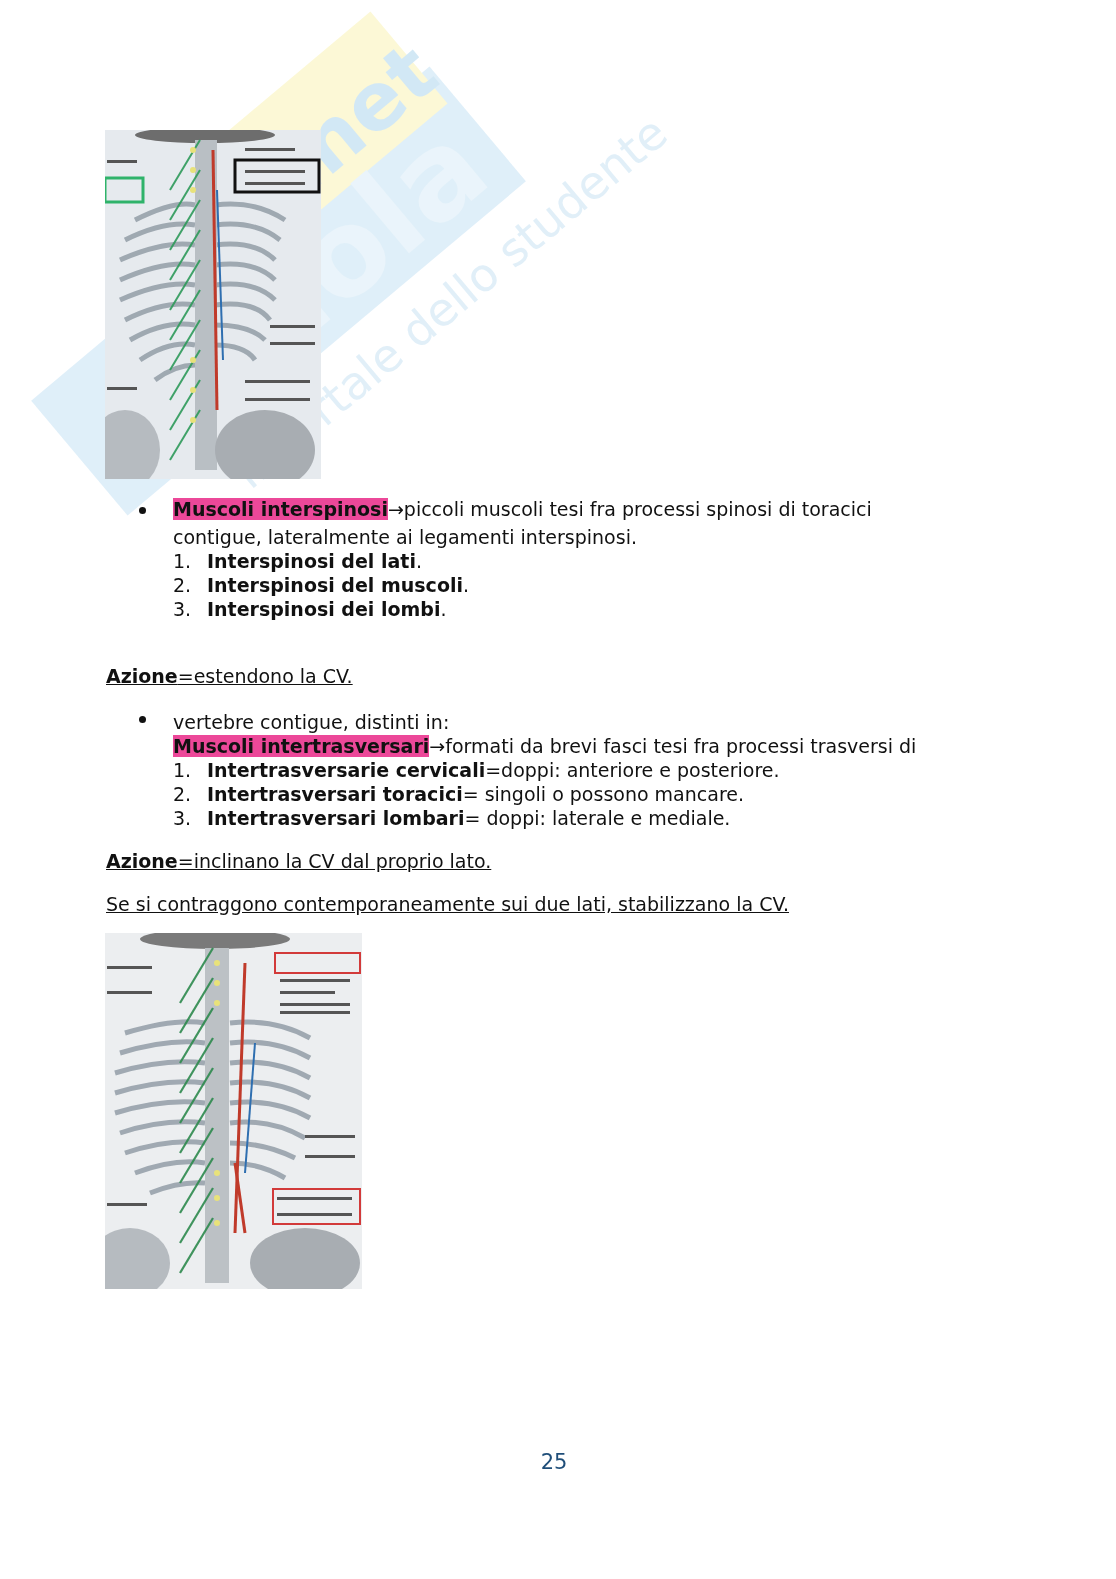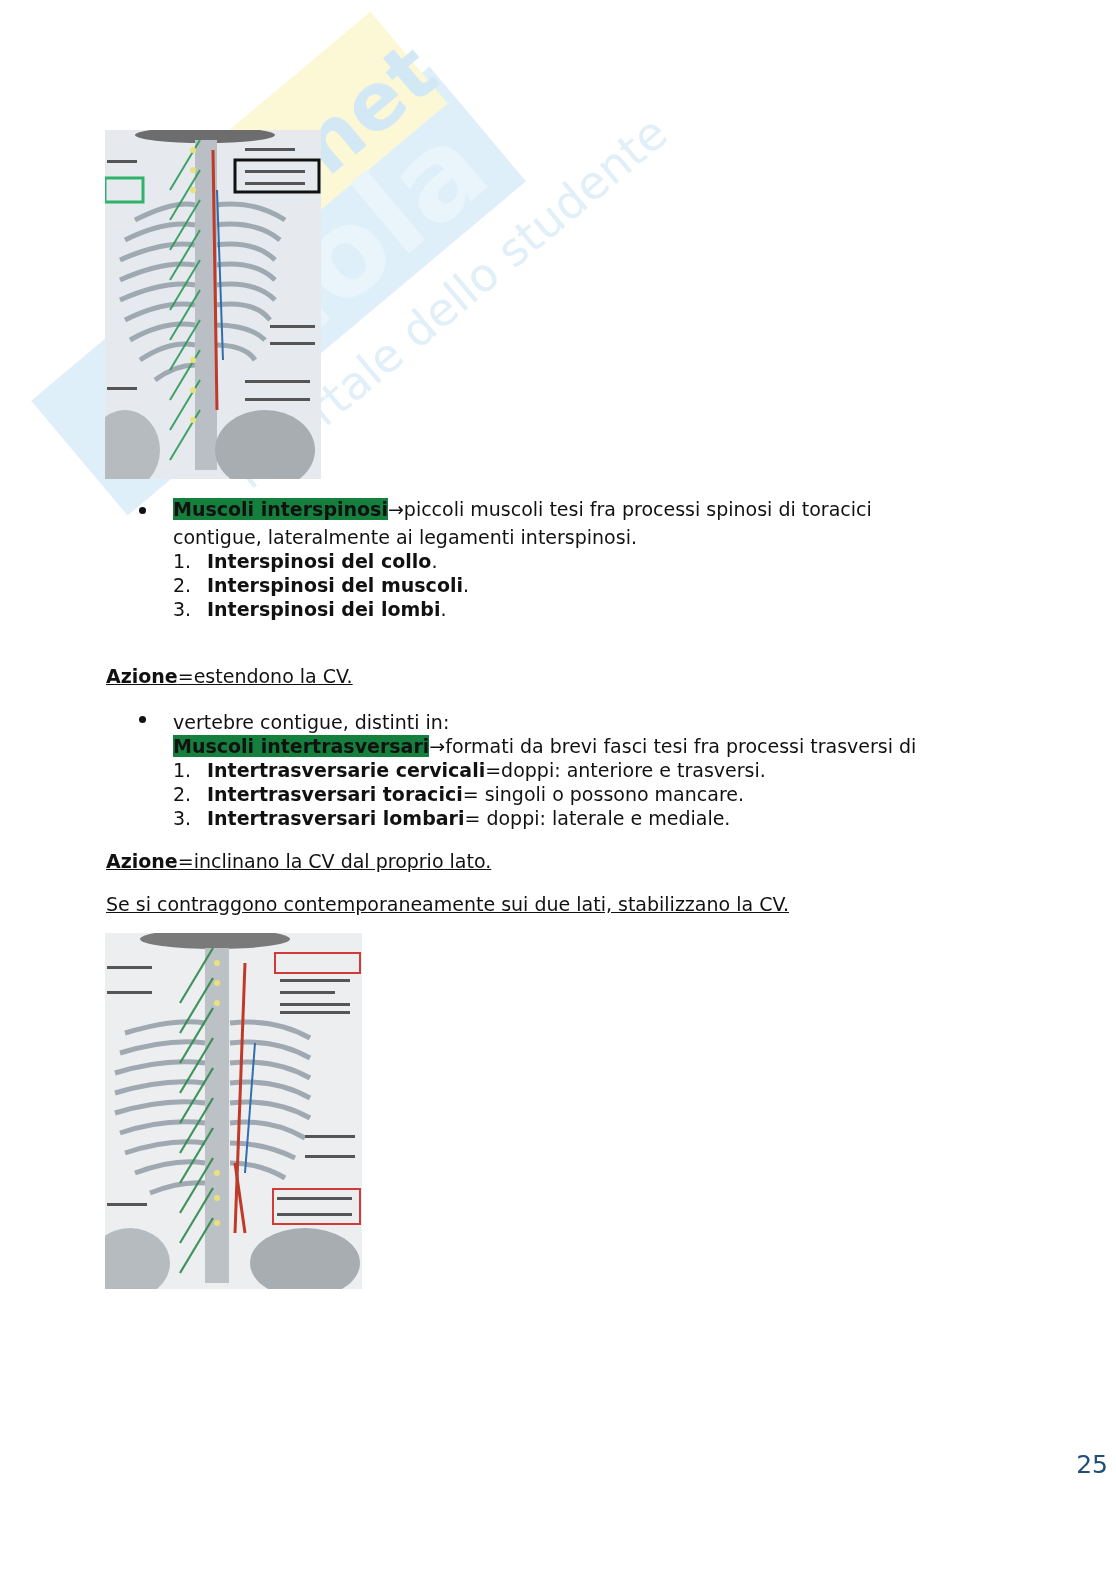--- a/index.html
+++ b/index.html
@@ -15,29 +15,29 @@
   }
   .fig1 { left: 105px; top: 130px; width: 216px; height: 349px; }
   .fig2 { left: 105px; top: 933px; width: 257px; height: 356px; }
   .figure svg { width: 100%; height: 100%; display: block; }
 
   .bullet-block { position: absolute; left: 173px; line-height: 24px; }
   .bullet-dot {
     position: absolute; left: -34px; top: 10px; width: 7px; height: 7px;
     border-radius: 50%; background: #111;
   }
-  .hl { background: #15803d; font-weight: bold; }
+  .hl { background: #ec4899; font-weight: bold; }
   .para { position: absolute; left: 106px; line-height: 24px; text-decoration: underline; }
   ol.num { margin: 0; padding: 0; list-style: none; }
   ol.num li { display: flex; }
   ol.num .n { width: 34px; }
   b { font-weight: bold; }
   .page-num {
-    position: absolute; left: 0; width: 1108px; top: 1450px; text-align: right;
-    color: #1f4e79; font-size: 25px;
+    position: absolute; left: 0; width: 1108px; top: 1450px; text-align: center;
+    color: #1f4e79; font-size: 21px;
   }
 </style>
 </head>
 <body>
 
 <svg class="watermark" viewBox="0 0 1116 600">
   <g transform="rotate(-40 260 300)" opacity="0.75">
     <rect x="20" y="230" width="520" height="150" fill="#d5eaf7"></rect>
     <rect x="300" y="150" width="230" height="120" fill="#fbf6c9"></rect>
     <text x="60" y="360" font-family="DejaVu Sans, sans-serif" font-size="120" font-weight="bold" fill="#e3f1fa">Skuola</text>
@@ -110,21 +110,21 @@
   </svg>
 </div>
 
 <div class="bullet-block" style="top:497px;">
   <span class="bullet-dot"></span>
   <div><span class="hl">Muscoli interspinosi</span><span>→</span><span>piccoli muscoli tesi fra processi spinosi di toracici</span></div>
   <div style="margin-top:4px">contigue, lateralmente ai legamenti interspinosi.</div>
   <ol class="num">
     <li>
         <span class="n">1.</span>
-        <span><b>Interspinosi del collo</b><span>.</span></span>
+        <span><b>Interspinosi del lati</b><span>.</span></span>
       </li>
     <li>
         <span class="n">2.</span>
         <span><b>Interspinosi del muscoli</b><span>.</span></span>
       </li>
     <li>
         <span class="n">3.</span>
         <span><b>Interspinosi dei lombi</b><span>.</span></span>
       </li>
   </ol>
@@ -134,21 +134,21 @@
   <b>Azione</b><span>=estendono la CV.</span>
 </div>
 
 <div class="bullet-block" style="top:706px;">
   <span class="bullet-dot"></span>
   <div style="margin-top:4px">vertebre contigue, distinti in:</div>
   <div><span class="hl">Muscoli intertrasversari</span><span>→</span><span>formati da brevi fasci tesi fra processi trasversi di</span></div>
   <ol class="num">
     <li>
         <span class="n">1.</span>
-        <span><b>Intertrasversarie cervicali</b><span>=doppi: anteriore e trasversi.</span></span>
+        <span><b>Intertrasversarie cervicali</b><span>=doppi: anteriore e posteriore.</span></span>
       </li>
     <li>
         <span class="n">2.</span>
         <span><b>Intertrasversari toracici</b><span>= singoli o possono mancare.</span></span>
       </li>
     <li>
         <span class="n">3.</span>
         <span><b>Intertrasversari lombari</b><span>= doppi: laterale e mediale.</span></span>
       </li>
   </ol>

